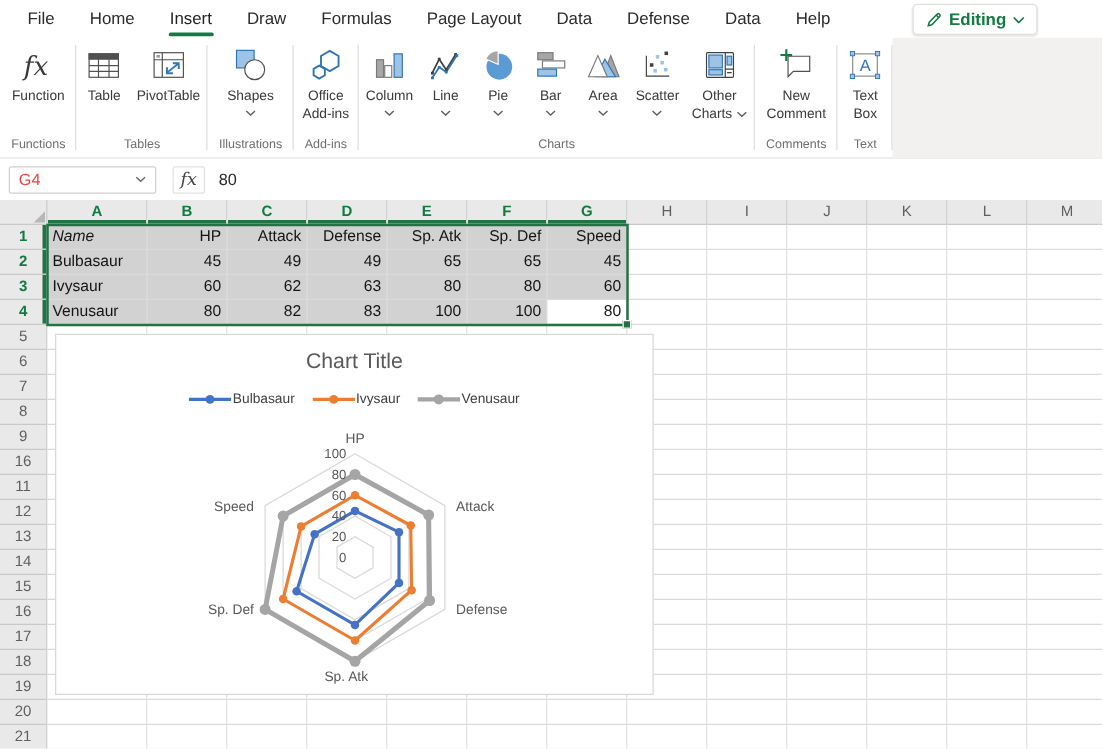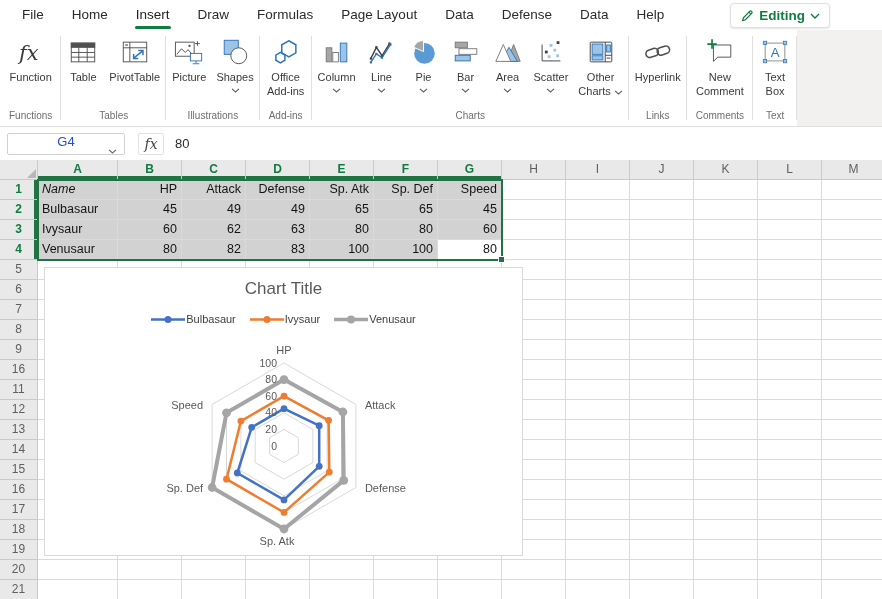--- a/index.html
+++ b/index.html
@@ -26,21 +26,21 @@
        font-size:11px;color:#3b3a39;font-family:inherit;cursor:default;min-width:42px;}
   .rb-icon{height:32px;display:flex;align-items:center;justify-content:center;}
   .rb-btn .lbl{line-height:1.3;text-align:center;white-space:nowrap;}
   .btn-chev{margin-top:1px;height:7px;display:flex;align-items:center;}
   .rb-grouplabel{font-size:10px;color:#6e6e6e;padding:1px 8px 5px;white-space:nowrap;}
   .rb-filler{flex:1;background:#f2f1f0;min-width:0;}
 
   
   .formula-row{position:absolute;top:127px;left:0;width:882px;height:33px;background:#fff;display:flex;align-items:center;}
   .name-box{margin-left:7px;width:118px;height:22px;border:1px solid #d1d1d1;border-radius:2px;display:flex;align-items:center;
-       padding:0 7px;font-size:13px;color:#1d4ed8;flex-direction:column;}
+       padding:0 7px;font-size:13px;color:#ef4444;}
   .name-box .nb-chev{margin-left:auto;display:flex;}
   .fx-btn{margin-left:13px;width:26px;height:22px;border:1px solid #e1e1e1;border-radius:2px;display:flex;align-items:center;justify-content:center;
        font-family:"DejaVu Serif",serif;font-style:italic;font-size:14px;color:#444;background:#fff;}
   .formula-input{margin-left:9px;flex:1;border:none;outline:none;font-size:13px;color:#2b2b2b;height:22px;font-family:inherit;background:#fff;}
 
   
   .sheet{position:absolute;top:160px;left:0;width:882px;height:439px;overflow:hidden;background:#fff;}
   .grid-hdr,.grid-row{display:flex;}
   .corner{width:38px;height:20px;background:#e9e9e9;border-right:1px solid #c9c9c9;border-bottom:1px solid #c9c9c9;position:relative;flex:none;}
   .corner::after{content:'';position:absolute;right:1px;bottom:1px;width:0;height:0;border-left:9px solid transparent;border-bottom:9px solid #b7b7b7;}
@@ -143,33 +143,20 @@
             </span>
             <span class="lbl">PivotTable</span>
           </button>
         </div>
         <div class="rb-grouplabel">Tables</div>
       </div>
       <div class="rb-group">
         <div class="rb-row">
           <button class="rb-btn">
             <span class="rb-icon">
-              <svg width="32" height="30" viewBox="0 0 34 32" fill="none">
-                <rect x="2.5" y="5.5" width="20" height="15" stroke="#505050"></rect>
-                <path d="M4 18.5 l5-6 4 4 3-3 4.5 5" stroke="#505050"></path>
-                <circle cx="17.5" cy="9.5" r="1.2" fill="#505050"></circle>
-                <path d="M26 4.5 v5 M23.5 7 h5" stroke="#505050"></path>
-                <rect x="18.5" y="17.5" width="12" height="8" fill="#fff" stroke="#2e75b6"></rect>
-                <path d="M24.5 25.5 v2.5 M21 28.5 h7" stroke="#2e75b6"></path>
-              </svg>
-            </span>
-            <span class="lbl">Picture</span>
-          </button>
-          <button class="rb-btn">
-            <span class="rb-icon">
               <svg width="30" height="30" viewBox="0 0 32 32">
                 <rect x="4.5" y="3.5" width="15" height="15" fill="#9dc3e6" stroke="#2e75b6"></rect>
                 <circle cx="20" cy="20" r="8.5" fill="#fff" stroke="#505050"></circle>
               </svg>
             </span>
             <span class="lbl">Shapes</span>
             <span class="btn-chev">
               <svg width="9" height="5" viewBox="0 0 9 5" fill="none" stroke="#605e5c" stroke-width="1.1">
                 <path d="M1 0.8 L4.5 4 L8 0.8"></path>
               </svg>
@@ -313,34 +300,20 @@
                 <line x1="20.5" y1="19.5" x2="27.5" y2="19.5"></line>
                 <line x1="22" y1="22.5" x2="26" y2="22.5"></line>
               </svg>
             </span>
             <span class="lbl">Other<br>Charts <svg width="9" height="5" viewBox="0 0 9 5" fill="none" stroke="#605e5c" stroke-width="1.1">
                 <path d="M1 0.8 L4.5 4 L8 0.8"></path>
               </svg></span>
           </button>
         </div>
         <div class="rb-grouplabel">Charts</div>
-      </div>
-      <div class="rb-group">
-        <div class="rb-row">
-          <button class="rb-btn">
-            <span class="rb-icon">
-              <svg width="32" height="30" viewBox="0 0 34 32" fill="none" stroke="#505050" stroke-width="1.7">
-                <rect x="4" y="13" width="13.5" height="8" rx="4" transform="rotate(-18 10.75 17)"></rect>
-                <rect x="16" y="10.5" width="13.5" height="8" rx="4" transform="rotate(-18 22.75 14.5)"></rect>
-              </svg>
-            </span>
-            <span class="lbl">Hyperlink</span>
-          </button>
-        </div>
-        <div class="rb-grouplabel">Links</div>
       </div>
       <div class="rb-group">
         <div class="rb-row">
           <button class="rb-btn">
             <span class="rb-icon">
               <svg width="32" height="30" viewBox="0 0 34 32" fill="none">
                 <path d="M10 8.5 H28.5 V21.5 H14.5 L10 26 V21.5 H10 Z" stroke="#505050"></path>
                 <path d="M8.5 2.5 v10 M3.5 7.5 h10" stroke="#107c41" stroke-width="1.8"></path>
               </svg>
             </span>

